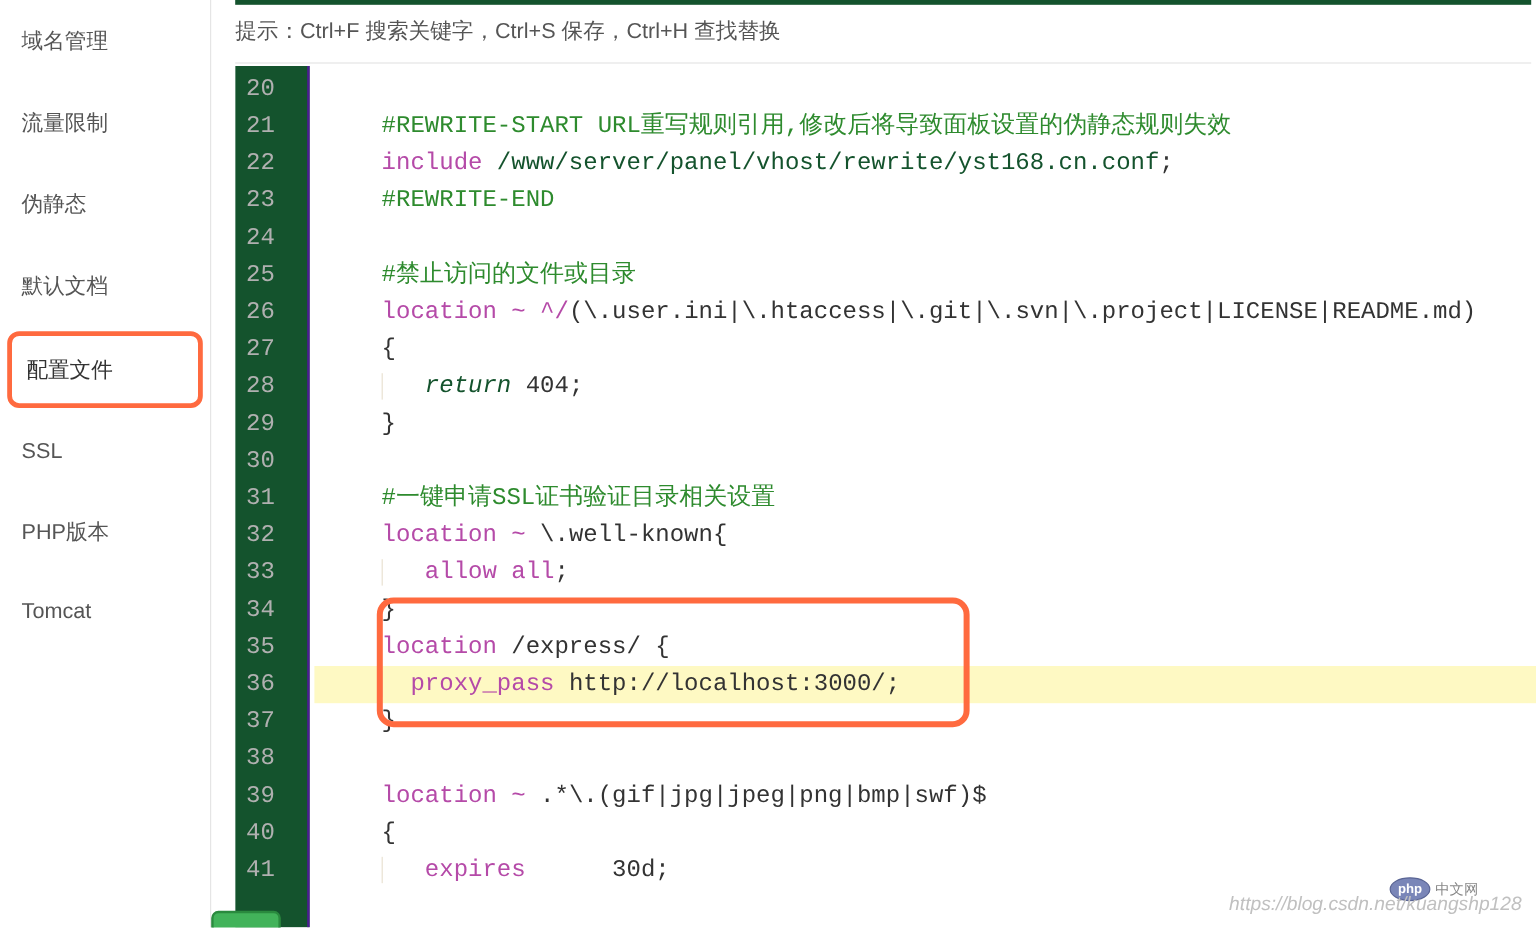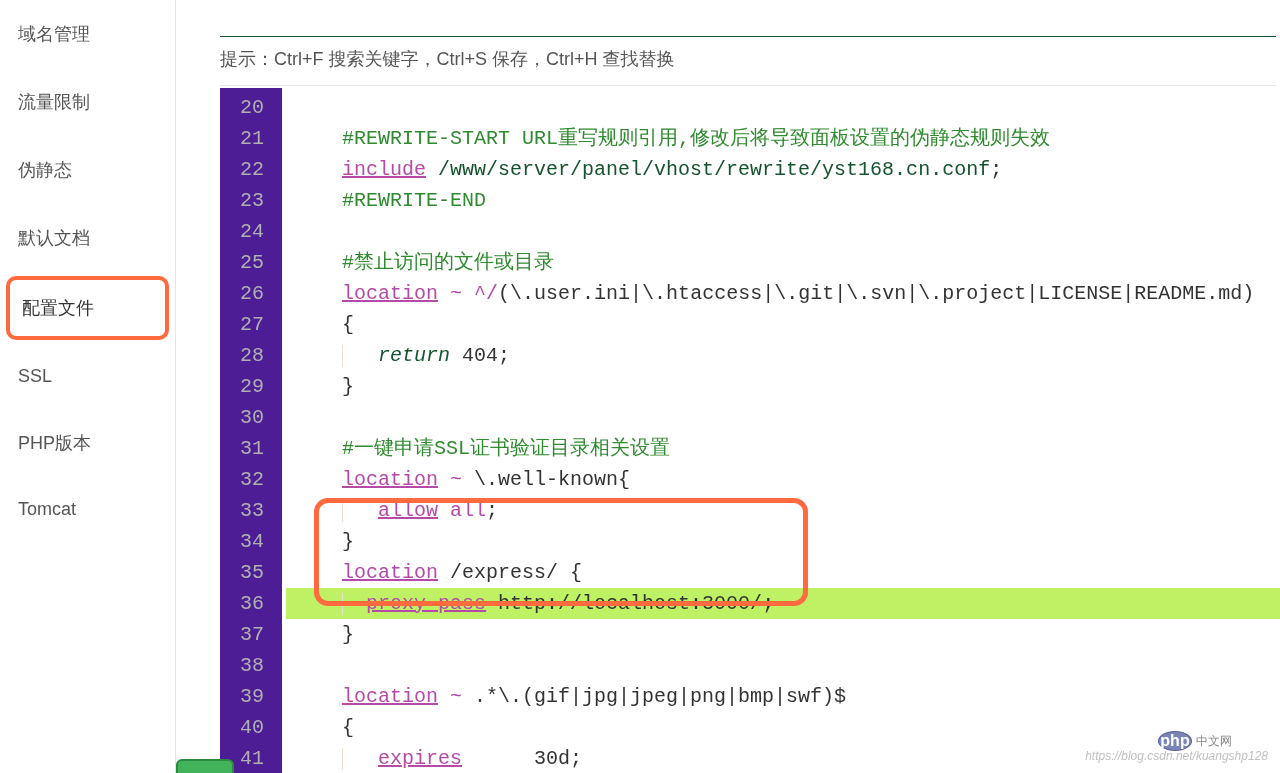--- a/index.html
+++ b/index.html
@@ -8,21 +8,20 @@
     background: #fff;
     color: #333;
     width: 1280px;
     height: 773px;
     overflow: hidden;
     position: relative;
   }
   .layout {
     display: flex;
     height: 100%;
-    gap: 24px;
   }
   .sidebar {
     width: 176px;
     border-right: 1px solid #e5e5e5;
     padding-top: 0;
   }
   .sidebar-item {
     padding: 22px 18px;
     font-size: 18px;
     color: #555;
@@ -57,51 +56,51 @@
     font-size: 20px;
     line-height: 31px;
     overflow: hidden;
     position: relative;
     margin-top: 2px;
   }
   .gutter {
     width: 62px;
     text-align: right;
     color: #b0b0b0;
-    padding-right: 14px;
+    padding-right: 27px;
     padding-top: 4px;
-    background: #4c1d95;
-    border-right: 4px solid #4c1d95;
+    background: #14532d;
+    border-right: 2px solid #4c1d95;
     user-select: none;
   }
   .gutter div { height: 31px; }
   .code {
     flex: 1;
     padding-top: 4px;
     padding-left: 4px;
     white-space: pre;
     position: relative;
   }
   .code-line {
     height: 31px;
     padding-left: 8px;
     position: relative;
   }
   .code-line.current {
-    background: #bef264;
+    background: #fef9c3;
   }
   .indent-guide {
     display:inline-block;
     border-left: 1px solid #e9e1d1;
     height: 22px;
     vertical-align: middle;
     margin-right: -1px;
   }
   .tok-comment { color: #2e8b2e; }
-  .tok-keyword { color: #b54aa8; text-decoration: underline; } 
+  .tok-keyword { color: #b54aa8; } 
   .tok-path    { color: #14532d; }
   .tok-number  { color: #333; }
   .tok-op      { color: #b54aa8; }
   .tok-return  { color: #14532d; font-style: italic; }
   .tok-url     { color: #333; }
   .highlight-box {
     position: absolute;
     border: 5px solid #ff6a3f;
     border-radius: 14px;
     pointer-events: none;
@@ -109,37 +108,37 @@
   .box1 {
     left: 314px;
     top: 498px;
     width: 494px;
     height: 108px;
   }
   .watermark {
     position: absolute;
     right: 12px;
     bottom: 10px;
-    font-size: 12px;
+    font-size: 16px;
     color: #c0c0c0;
     font-style: italic;
   }
   .php-badge {
     position: absolute;
     right: 48px;
     bottom: 22px;
     display: flex;
     align-items: center;
     gap: 4px;
   }
   .php-oval {
     background: #7a86b8;
     color: #fff;
     font-weight: bold;
-    font-size: 16px;
+    font-size: 11px;
     border-radius: 50%;
     width: 34px;
     height: 20px;
     display: flex;
     align-items: center;
     justify-content: center;
     border: 1px solid #5a6595;
   }
   .php-text {
     font-size: 12px;
@@ -149,22 +148,21 @@
     position: absolute;
     left: 176px;
     bottom: -8px;
     width: 58px;
     height: 22px;
     background: #42b35a;
     border: 2px solid #2a8a3e;
     border-radius: 6px 6px 0 0;
   }
   .hairline-top {
-    border-top: 1px solid #14532d;
-    margin-top: 36px;
+    border-top: 4px solid #14532d;
   }
 </style>
 </head>
 <body>
 
 <div class="layout">
 
   <div class="sidebar">
       <div class="sidebar-item">域名管理</div>
       <div class="sidebar-item">流量限制</div>

